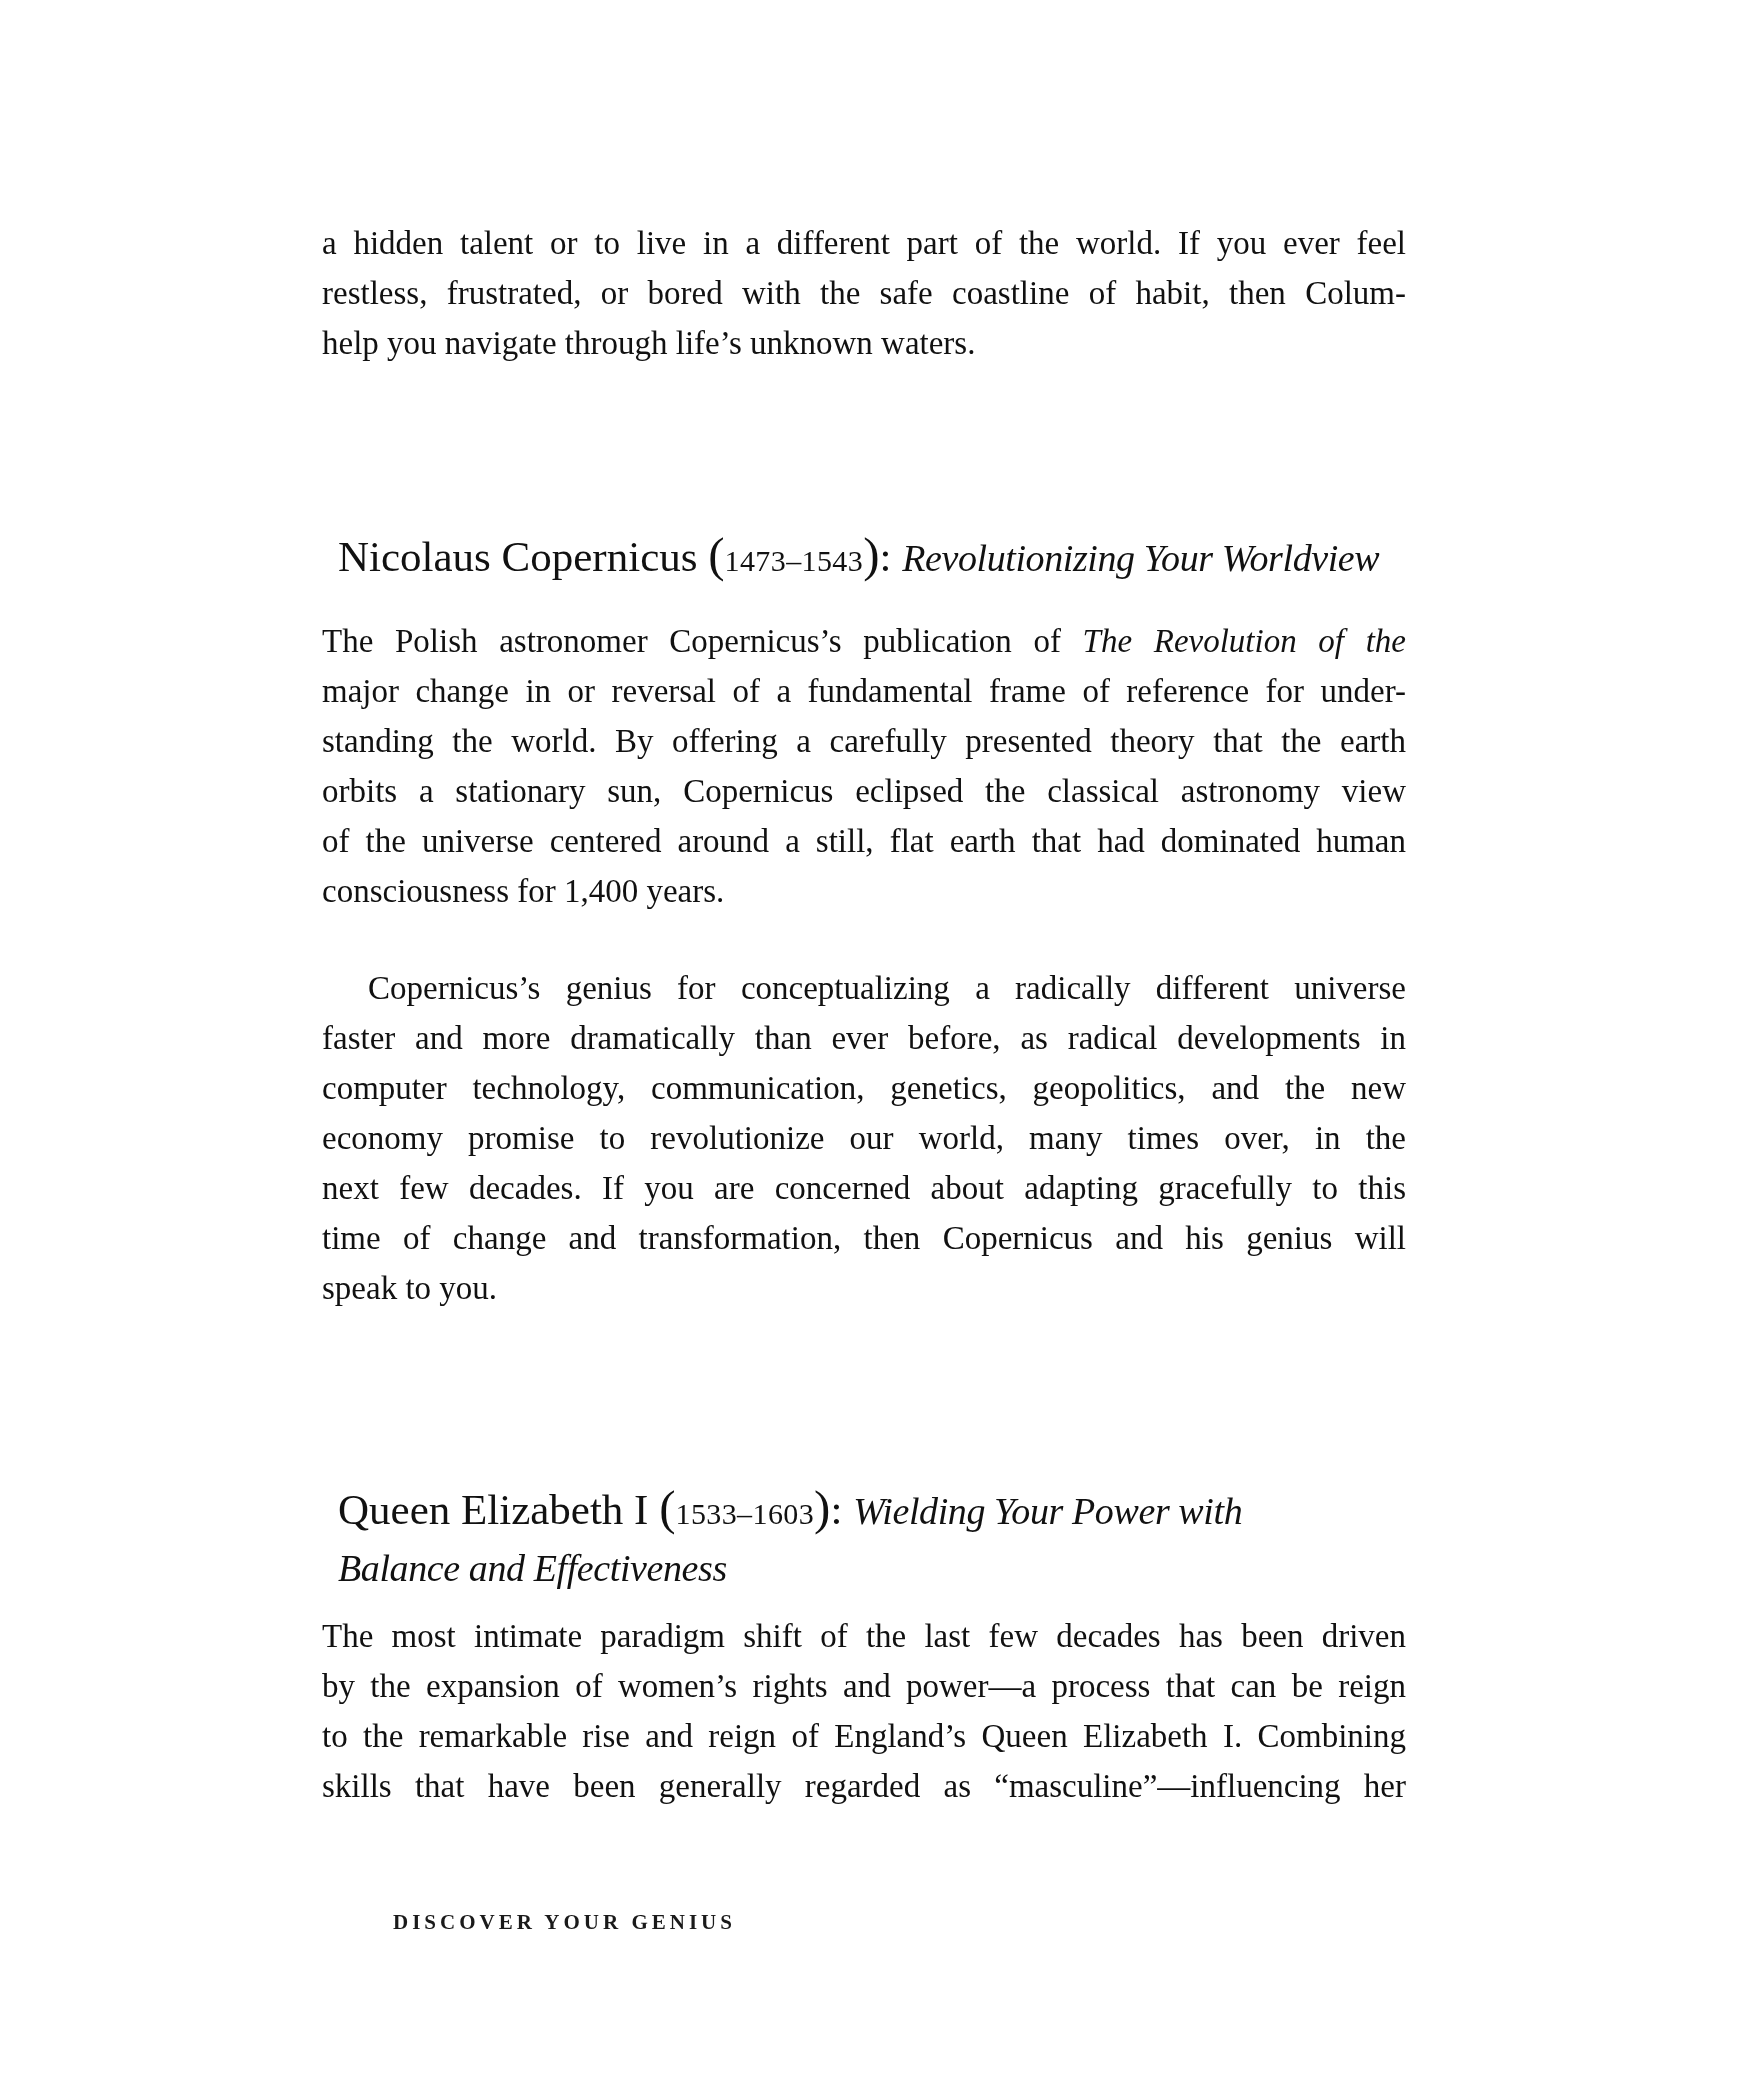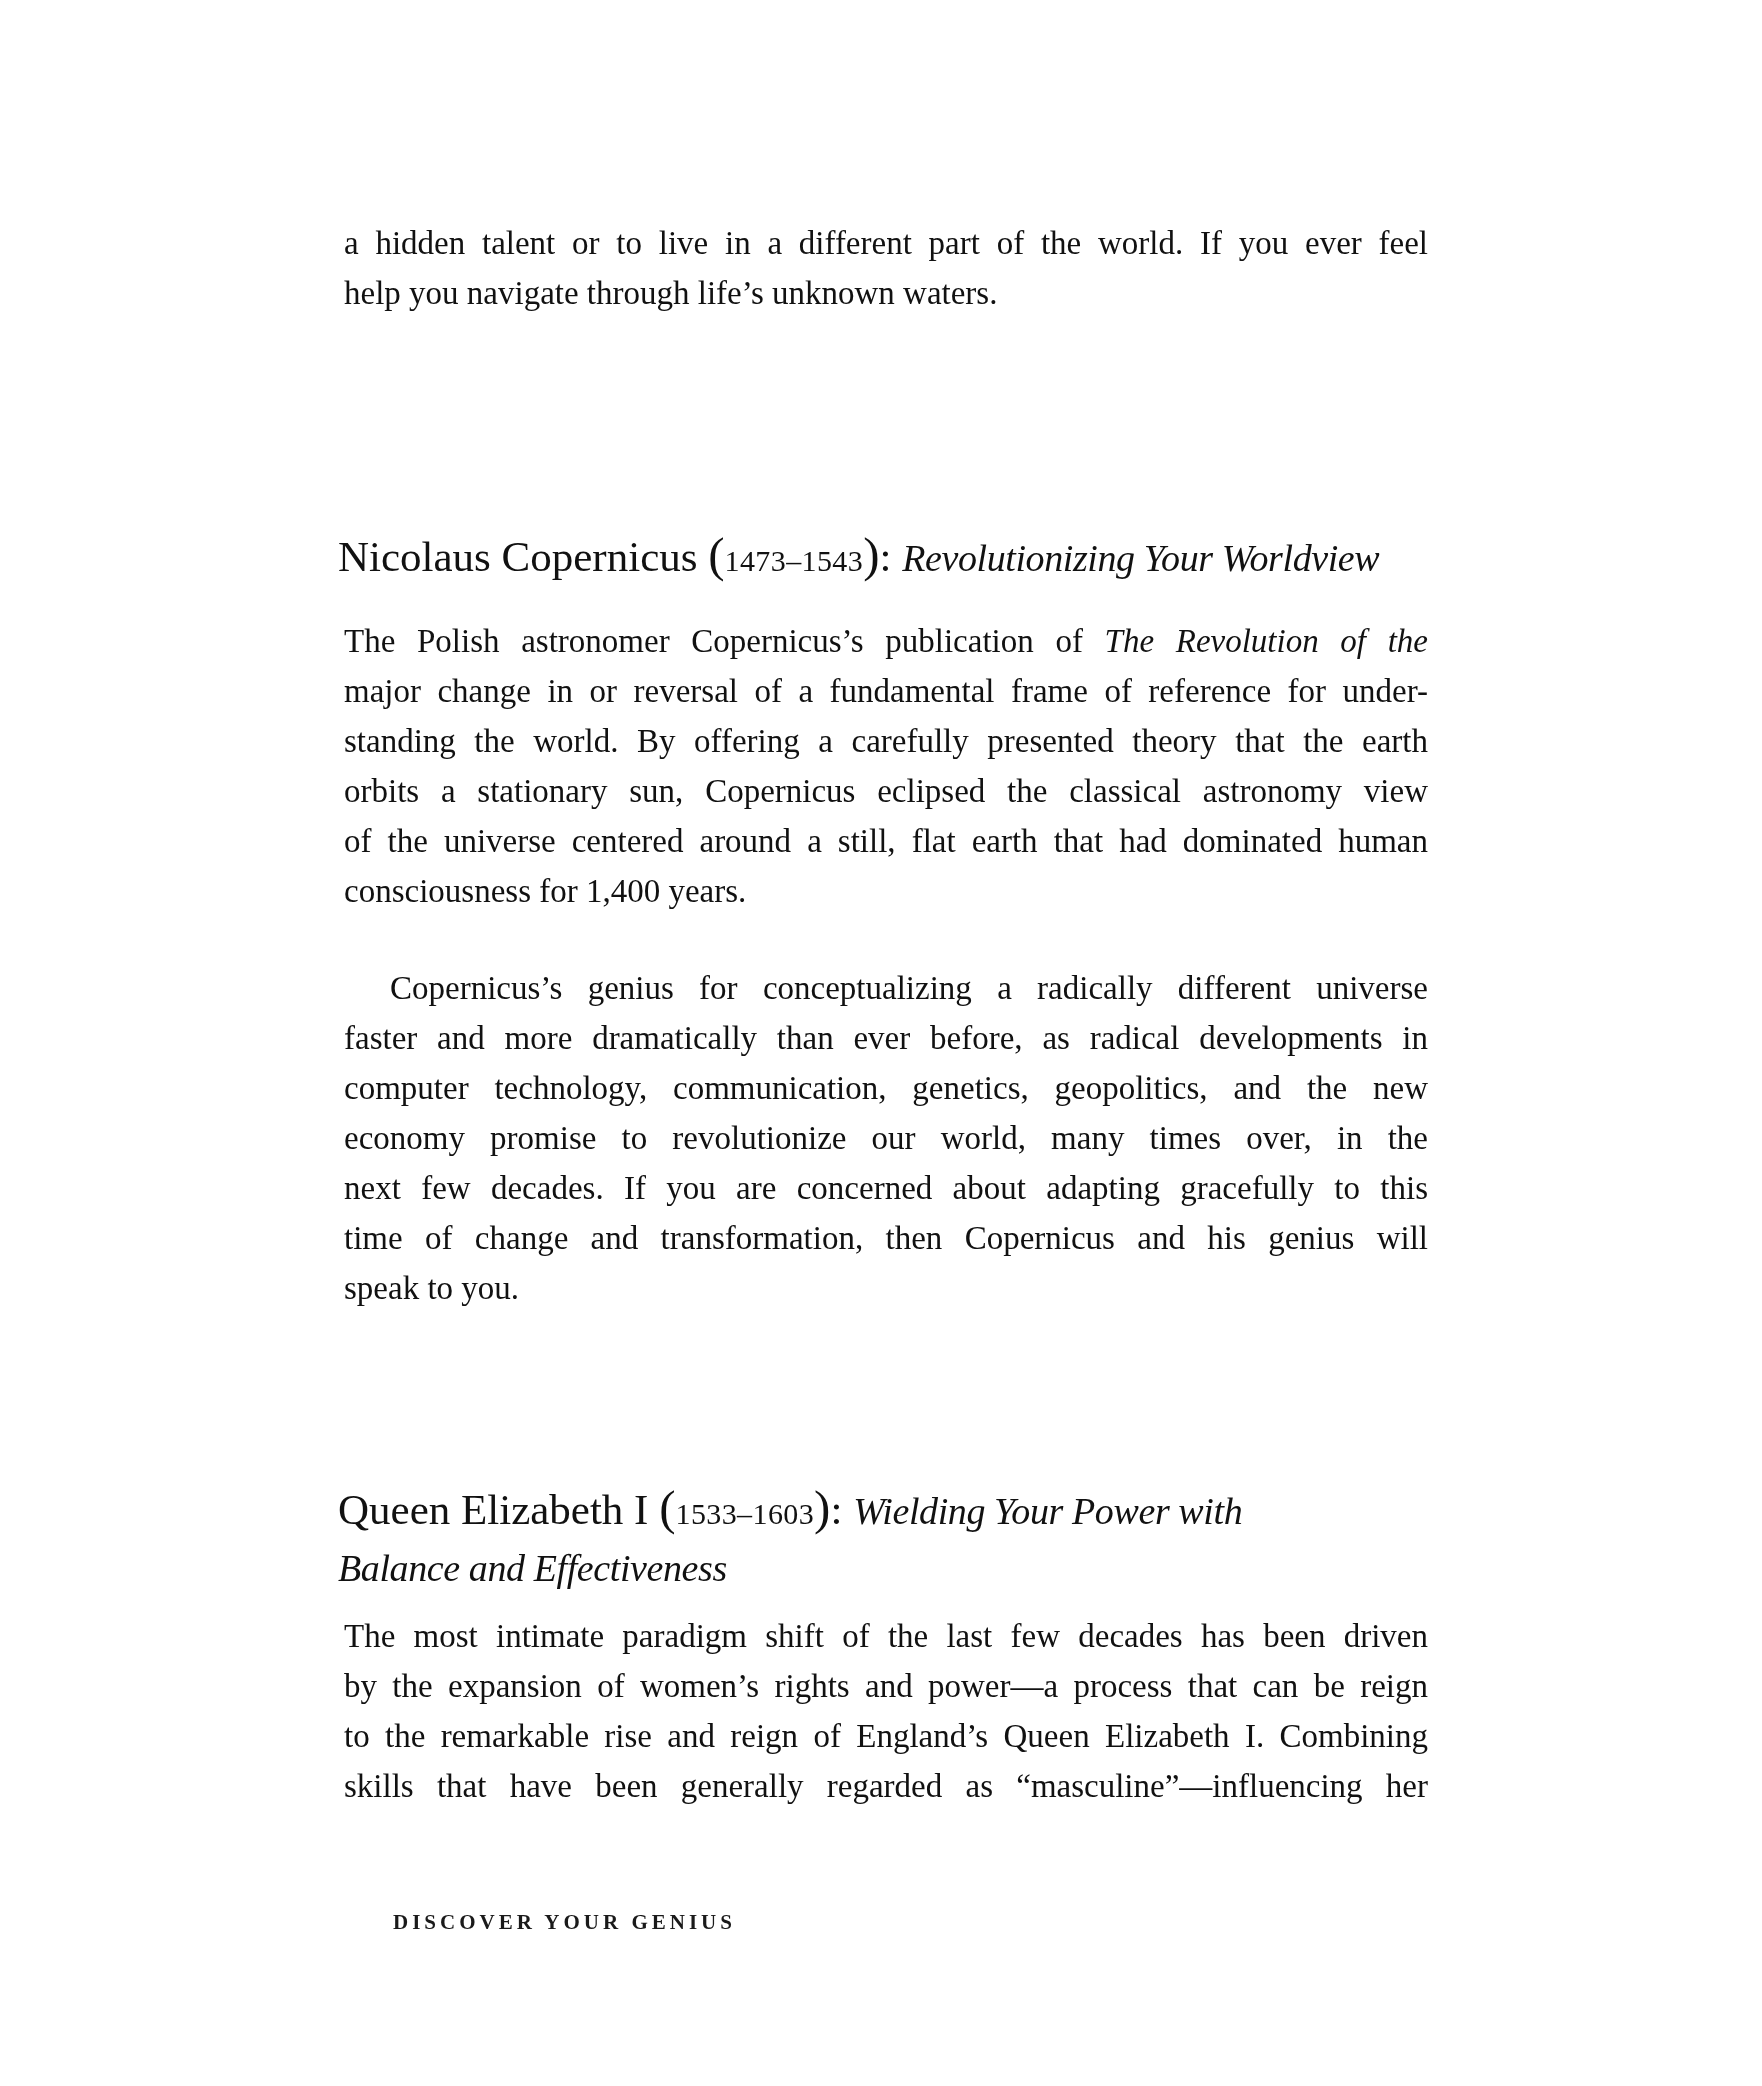--- a/index.html
+++ b/index.html
@@ -1,18 +1,18 @@
 <!DOCTYPE html>
 <html style="font-size:12.7px"><head>
 <meta charset="utf-8">
 <style>
   html, body { margin: 0; padding: 0; background: #ffffff; }
   body { width: 1762px; height: 2087px; position: relative; overflow: hidden; color: #111111; }
   .page { position: absolute; left: 0; top: 0; width: 1762px; height: 2087px; background: #ffffff; }
-  .col { position: absolute; left: 344px; width: 1084px; }
+  .col { position: absolute; left: 322px; width: 1084px; }
   .line {
     display: block; height: 50px; line-height: 50px;
     font-family: "Liberation Serif", "DejaVu Serif", serif;
     font-size: 33px; text-align: justify; text-align-last: justify;
     white-space: nowrap; overflow: visible;
   }
   .line.last { text-align-last: left; }
   .line.indent { text-indent: 46px; }
   .heading {
     position: absolute; left: 338px;
@@ -29,20 +29,21 @@
     font-size: 21px; letter-spacing: 4px; font-weight: bold; color: #1a1a1a;
   }
 </style>
 </head>
 <body>
 
 <div class="page">
 
   <div class="col" style="top:218px;">
     <span class="line">a hidden talent or to live in a different part of the world. If you ever feel</span>
+    <span class="line">restless, frustrated, or bored with the safe coastline of habit, then Colum-</span>
     <span class="line last">help you navigate through life’s unknown waters.</span>
   </div>
 
   <div class="heading" style="top:496px;margin-top:32px;">
     <span>Nicolaus Copernicus</span>
     <span class="paren">(</span><span class="dates">1473–1543</span><span class="paren">)</span><span>: </span><span class="sub">Revolutionizing Your Worldview</span>
   </div>
 
   <div class="col" style="top:616px;">
     <span class="line"><span>The Polish astronomer Copernicus’s publication of </span><span class="it">The Revolution of the</span></span>

